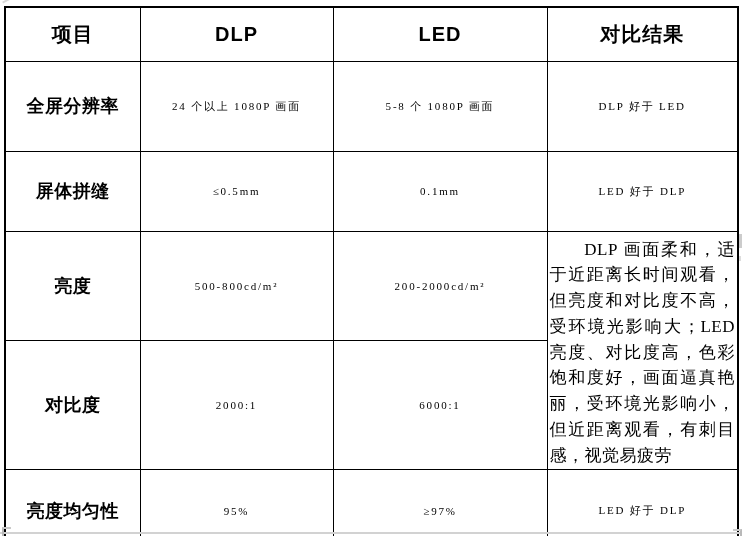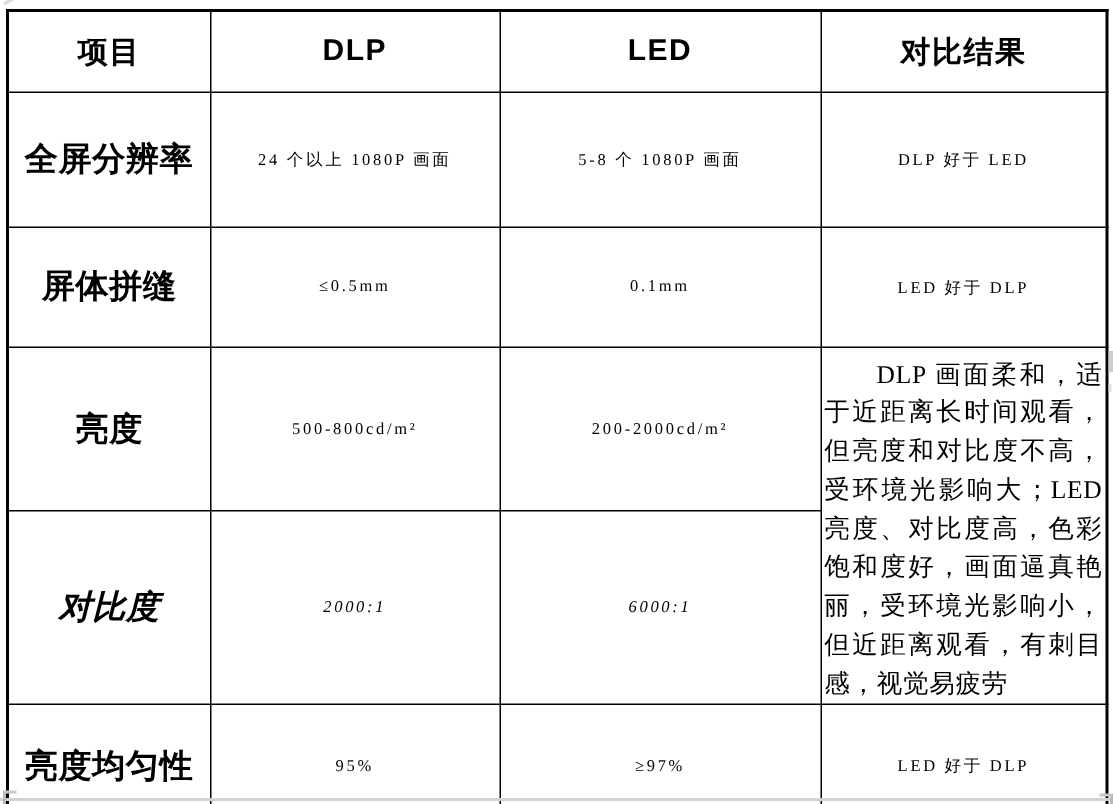--- a/index.html
+++ b/index.html
@@ -35,31 +35,31 @@
   .cmp thead tr { height: 54px; }
   .cmp thead th {
     font-family: "Liberation Sans", "DejaVu Sans", sans-serif;
     font-weight: bold;
     font-size: 20px;
     letter-spacing: 1px;
   }
   .cmp tbody th.rowlabel {
     font-family: "Liberation Sans", "DejaVu Sans", sans-serif;
     font-weight: bold;
-    font-size: 22px;
+    font-size: 18px;
     letter-spacing: 0.5px;
   }
   .cmp td.val {
     font-size: 11px;
     letter-spacing: 1.8px;
   }
   .cmp tr.r1 { height: 90px; }
   .cmp tr.r2 { height: 80px; }
   .cmp tr.r3 { height: 96px; }
-  .cmp tr.r4 { height: 113px; font-style: italic; }
+  .cmp tr.r4 { height: 113px; }
   .cmp tr.r5 { height: 84px; }
   .cmp td.mergedcell {
     text-align: left;
     vertical-align: top;
     padding: 5px 2px 0 2px;
     margin-top: 12px;
   }
   .mergedcell p {
     margin: 0;
     font-size: 17px;

